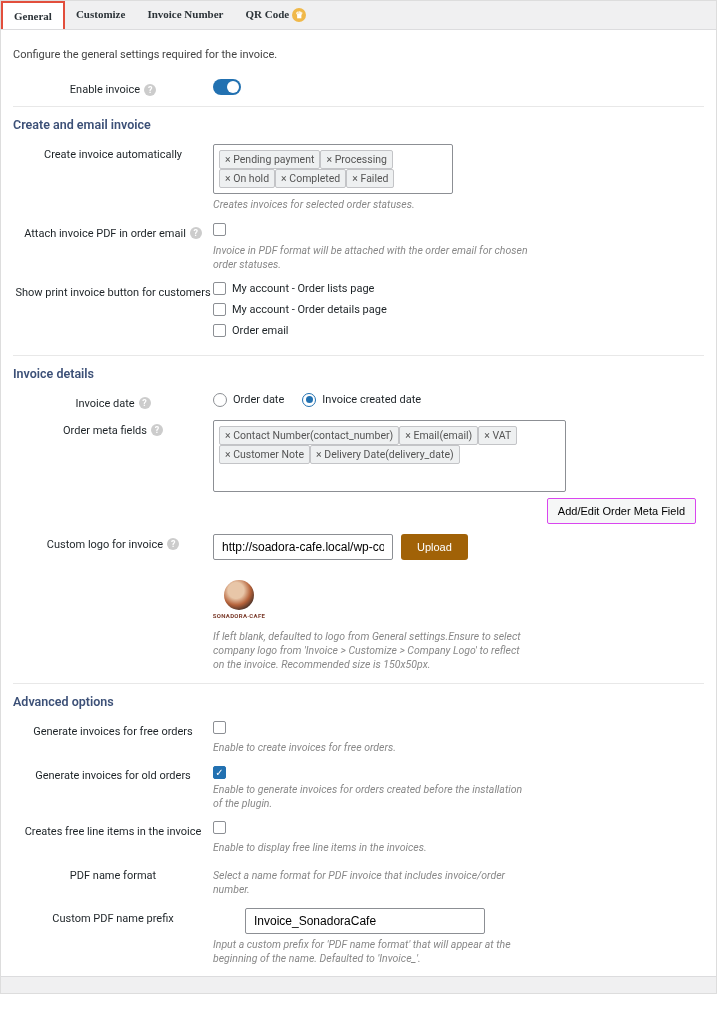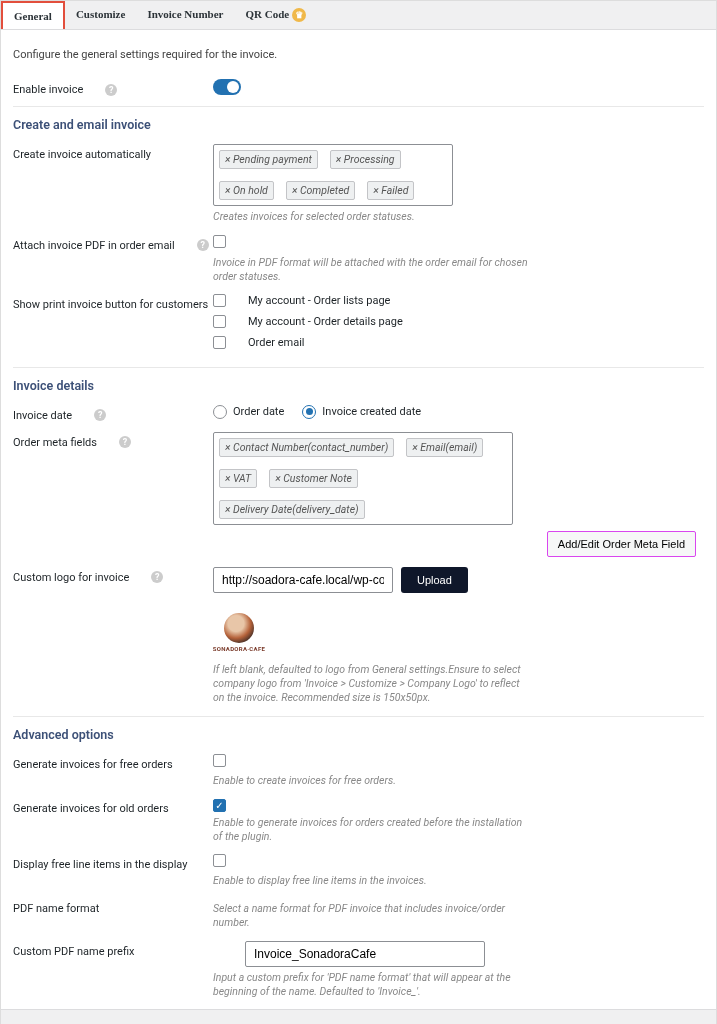--- a/index.html
+++ b/index.html
@@ -7,43 +7,43 @@
   .page { width: 717px; border: 1px solid #ddd; background: #fff; }
   .tabs { display: flex; background: #f0f0f1; border-bottom: 1px solid #dcdcde; padding: 0; }
   .tab { padding: 7px 11px; font-size: 11px; font-weight: 600; color: #2c3338; cursor: pointer; font-family: Liberation Serif, serif; }
   .tab.active { background: #fff; border: 2px solid #e24e3c; border-bottom: none; }
   .tab .crown { display:inline-block; width:14px; height:14px; border-radius:50%; background:#f0b849; color:#fff; font-size:9px; text-align:center; line-height:14px; margin-left:3px; vertical-align:middle; }
   .content { padding: 12px 12px 0 12px; }
   .intro { font-size: 11px; color: #444; margin: 6px 0 18px 0; }
   .section-head { font-size: 12.5px; color: #3c5077; font-weight: 600; margin: 10px 0 12px 0; }
   .divider { border: none; border-top: 1px solid #e8e8e8; margin: 10px 0; }
   .row { display:flex; align-items:flex-start; margin-bottom: 10px; }
-  .row .label { width: 200px; font-size: 11px; color: #1d2327; padding-top: 4px; display:flex; align-items:center; gap:22px; }
+  .row .label { width: 200px; font-size: 11px; color: #1d2327; padding-top: 4px; display:flex; align-items:center; gap:4px;justify-content:center; }
   .row .field { flex: 1; }
   .help-icon { display:inline-block; width:12px; height:12px; border-radius:50%; background:#ccc; color:#fff; font-size:9px; text-align:center; line-height:12px; font-weight:bold; }
   .toggle { width: 28px; height: 16px; background: #2271b1; border-radius: 8px; position: relative; }
   .toggle::after { content:""; position:absolute; right:2px; top:2px; width:12px; height:12px; background:#fff; border-radius:50%; }
-  .tagbox { border:1px solid #8c8f94; border-radius: 2px; padding: 5px; min-height: 40px; display:flex; flex-wrap:wrap; gap:12px; align-content:flex-start; width: 240px; font-style: italic; }
-  .tagbox.wide { width: 300px; min-height: 72px; }
+  .tagbox { border:1px solid #8c8f94; border-radius: 2px; padding: 5px; min-height: 40px; display:flex; flex-wrap:wrap; gap:0; align-content:flex-start; width: 240px; }
+  .tagbox.wide { width: 353px; min-height: 72px; }
   .tag { background:#eef0f1; border:1px solid #c3c4c7; border-radius:2px; padding:2px 5px; font-size:10.5px; color:#555; }
   .desc { font-size: 10.5px; font-style: italic; color: #888; margin-top: 4px; max-width: 320px; line-height: 1.35; }
-  .checkbox-line { display:flex; align-items:center; gap:22px; font-size: 11px; margin-bottom: 8px; }
+  .checkbox-line { display:flex; align-items:center; gap:6px; font-size: 11px; margin-bottom: 8px; }
   .checkbox { width:13px; height:13px; border:1px solid #8c8f94; border-radius:2px; background:#fff; display:inline-flex; align-items:center; justify-content:center; }
   .checkbox.checked { background:#2271b1; border-color:#2271b1; color:#fff; font-size:10px; }
   .radio-line { display:flex; align-items:center; gap:6px; font-size:11px; }
   .radio { width:14px; height:14px; border:1px solid #8c8f94; border-radius:50%; display:inline-flex; align-items:center; justify-content:center; }
   .radio.checked { border-color:#2271b1; }
   .radio.checked::after { content:""; width:7px; height:7px; border-radius:50%; background:#2271b1; }
   .radios { display:flex; gap:18px; }
   .meta-btn { border:1px solid #d946ef; background:#f6f7f7; padding:6px 10px; font-size:11px; border-radius:2px; float:right; margin-top:6px; margin-right:8px; cursor:pointer; }
   .clearfix::after { content:""; display:table; clear:both; }
   .url-row { display:flex; gap:8px; }
   .text-input { border:1px solid #8c8f94; border-radius:2px; padding:5px 8px; font-size:12px; width: 180px; }
   .text-input.wide { width:240px;margin-left:32px; }
-  .btn-primary { background:#0f172a; color:#fff; border:none; padding:6px 16px; font-size:11px; border-radius:3px; cursor:pointer; }
+  .btn-primary { background:#a16207; color:#fff; border:none; padding:6px 16px; font-size:11px; border-radius:3px; cursor:pointer; }
   .logo-preview { width:52px; height:52px; margin:14px 0 4px 0; display:flex; flex-direction:column; align-items:center; justify-content:center; }
   .logo-circle { width:30px; height:30px; border-radius:50%; background: radial-gradient(circle at 40% 35%, #e8c6a8 30%, #b5623a 55%, #3a2a25 80%); }
   .logo-text { font-size:6px; letter-spacing:0.3px; margin-top:2px; color:#7a3a2a; font-weight:bold; }
   .select { border:1px solid #8c8f94; border-radius:2px; padding:6px 8px; font-size:12px; width:240px; display:flex; justify-content:space-between; align-items:center; background:#fff; }
   .select .arrow { font-size:10px; color:#555; }
   .footer { background:#f0f0f1; padding:8px 10px; display:flex; justify-content:flex-end; border-top:1px solid #dcdcde; margin-top:10px; }
 </style>
 </head>
 <body>
 
@@ -195,21 +195,21 @@
           <span>Generate invoices for old orders</span>
         </div>
       <div class="field">
         <span class="checkbox checked">✓</span>
         <div class="desc">Enable to generate invoices for orders created before the installation of the plugin.</div>
       </div>
     </div>
 
     <div class="row">
       <div class="label">
-          <span>Display free line items in the display</span>
+          <span>Creates free line items in the invoice</span>
         </div>
       <div class="field">
         <span class="checkbox"></span>
         <div class="desc">Enable to display free line items in the invoices.</div>
       </div>
     </div>
 
     <div class="row">
       <div class="label">
           <span>PDF name format</span>

